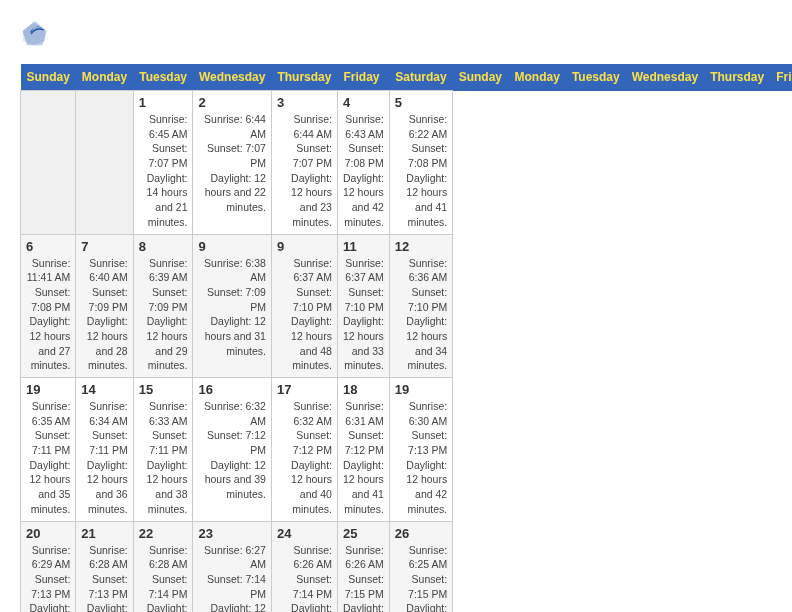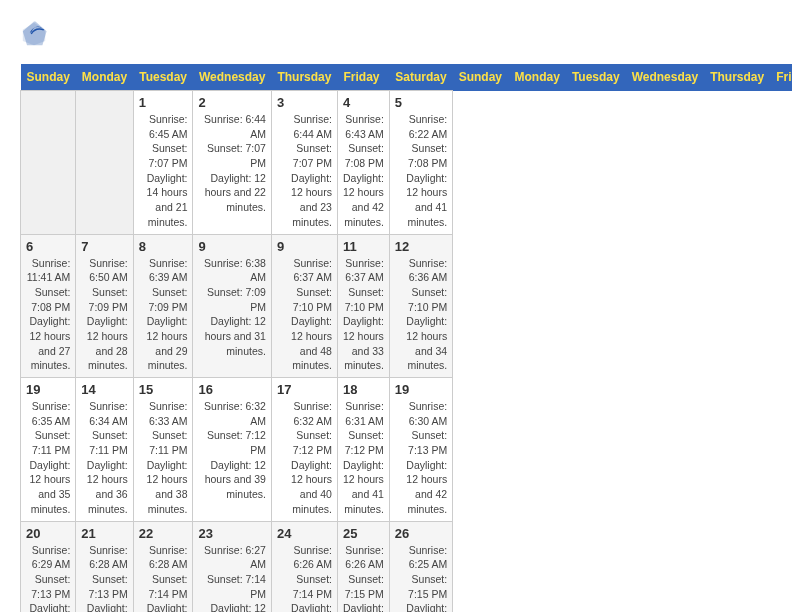--- a/index.html
+++ b/index.html
@@ -152,21 +152,21 @@
           <div class="day-info"><span>Sunrise: 6:22 AM</span><br><span>Sunset: 7:08 PM</span><br><span>Daylight: 12 hours and 41 minutes.</span></div>
         </td>
       </tr>
       <tr>
         <td>
           <span class="day-num">6</span>
           <div class="day-info"><span>Sunrise: 11:41 AM</span><br><span>Sunset: 7:08 PM</span><br><span>Daylight: 12 hours and 27 minutes.</span></div>
         </td>
         <td>
           <span class="day-num">7</span>
-          <div class="day-info"><span>Sunrise: 6:50 AM</span><br><span>Sunset: 7:09 PM</span><br><span>Daylight: 12 hours and 28 minutes.</span></div>
+          <div class="day-info"><span>Sunrise: 6:40 AM</span><br><span>Sunset: 7:09 PM</span><br><span>Daylight: 12 hours and 28 minutes.</span></div>
         </td>
         <td>
           <span class="day-num">8</span>
           <div class="day-info"><span>Sunrise: 6:39 AM</span><br><span>Sunset: 7:09 PM</span><br><span>Daylight: 12 hours and 29 minutes.</span></div>
         </td>
         <td>
           <span class="day-num">9</span>
           <div class="day-info"><span>Sunrise: 6:38 AM</span><br><span>Sunset: 7:09 PM</span><br><span>Daylight: 12 hours and 31 minutes.</span></div>
         </td>
         <td>

